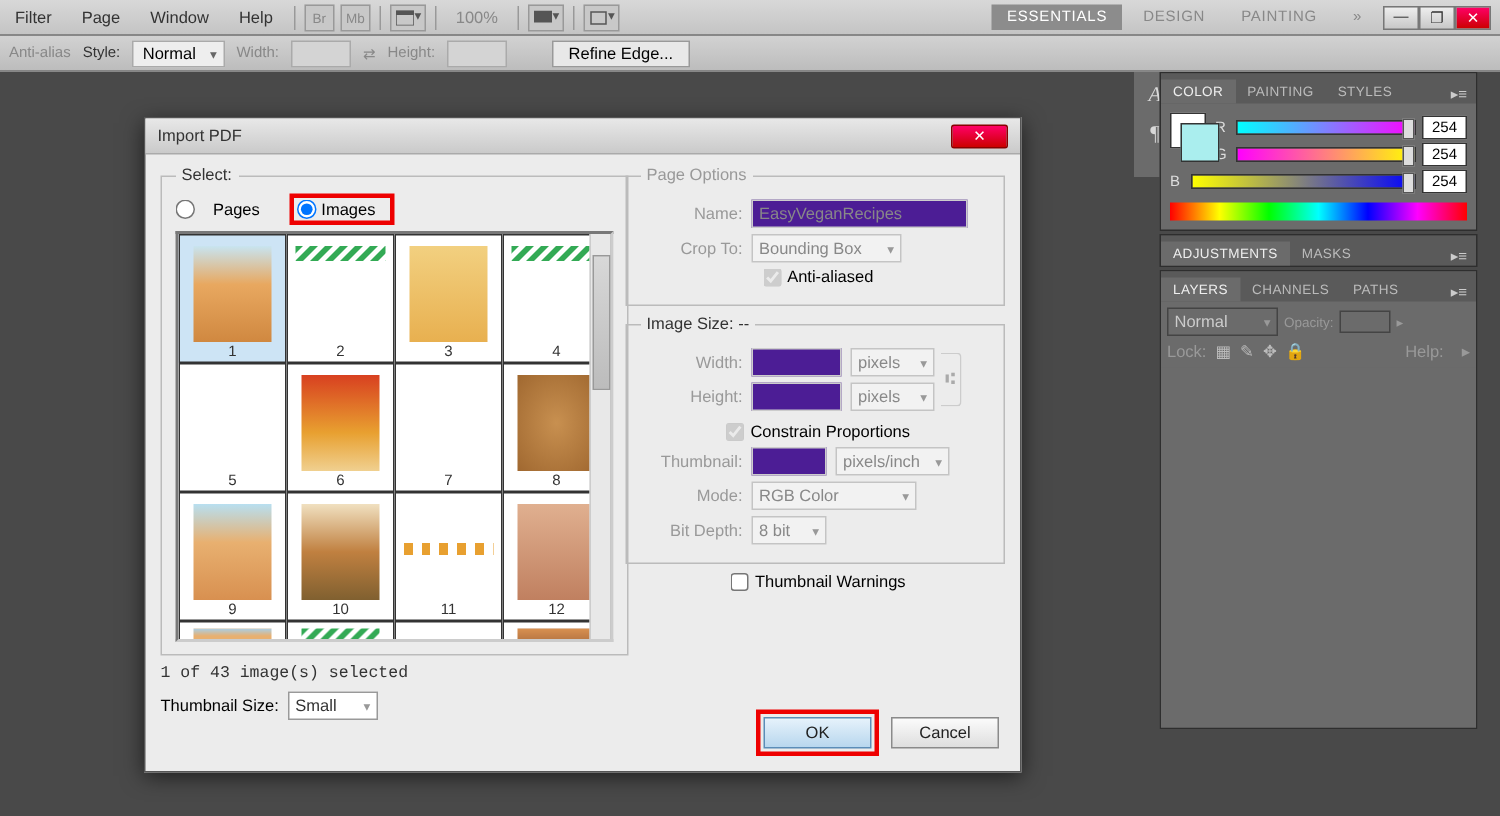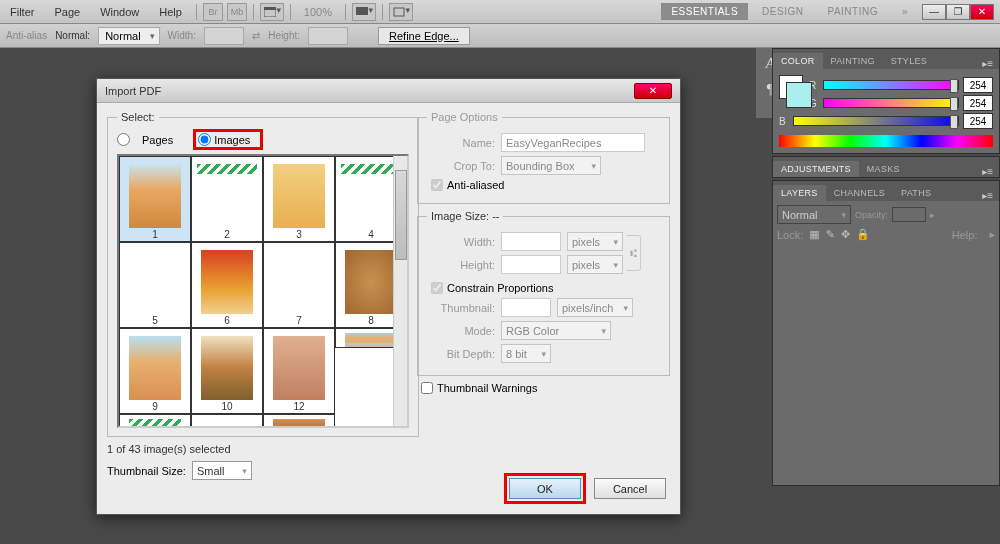--- a/index.html
+++ b/index.html
@@ -15,21 +15,21 @@
 .ws-tab{padding:3px 10px;font-size:10px;color:#888;letter-spacing:0.5px;}
 .ws-tab.active{background:#8c8c8c;color:#fff;}
 .win-ctrl{display:flex;}
 .win-btn{width:24px;height:16px;border:1px solid #777;background:linear-gradient(#eee,#c8c8c8);display:flex;align-items:center;justify-content:center;font-size:10px;color:#333;}
 .win-btn.close{background:linear-gradient(#f06,#c00);color:#fff;}
 .optbar{height:24px;background:linear-gradient(#d2d2d2,#bcbcbc);display:flex;align-items:center;padding:0 6px;gap:8px;border-bottom:1px solid #888;}
 .optbar .lbl{color:#888;font-size:10px;}
 .optbar .sel{height:18px;background:#eee;border:1px solid #aaa;padding:0 18px 0 6px;display:flex;align-items:center;position:relative;}
 .optbar .sel::after{content:"▾";position:absolute;right:4px;font-size:9px;color:#666;}
 .optbar .inp{width:40px;height:18px;background:#d4d4d4;border:1px solid #aaa;}
-.optbar .btn{height:18px;padding:0 10px;background:#e8e8e8;border:1px solid #999;display:flex;align-items:center;text-decoration:underline;}
+.optbar .btn{height:18px;padding:0 10px;background:#e8e8e8;border:1px solid #999;display:flex;align-items:center;}
 
 .dialog{position:absolute;left:96px;top:78px;width:585px;height:437px;background:#ececec;border:1px solid #555;box-shadow:0 3px 14px rgba(0,0,0,0.6);}
 .dlg-title{height:24px;background:linear-gradient(#e8e8e8,#cacaca);display:flex;align-items:center;padding:0 8px;border-bottom:1px solid #aaa;}
 .dlg-title span{flex:1;color:#333;}
 .dlg-close{width:38px;height:16px;background:linear-gradient(#f06,#c00);border:1px solid #800;border-radius:2px;display:flex;align-items:center;justify-content:center;color:#fff;font-size:10px;}
 .dlg-body{padding:8px 10px;display:flex;gap:10px;}
 .col-left{width:300px;}
 .col-right{flex:1;}
 fieldset{border:1px solid #bbb;padding:6px 9px 8px;margin-bottom:6px;}
 fieldset.disabled legend,fieldset.disabled label,fieldset.disabled .fld-lbl{color:#999;}
@@ -38,39 +38,39 @@
 .radio-row label{margin-right:8px;}
 .hl{border:3px solid #e00;padding:1px 2px;display:inline-flex;align-items:center;}
 .thumbs{width:292px;height:274px;border:2px inset #ccc;background:#fff;margin-top:4px;overflow:hidden;position:relative;}
 .thumb-grid{display:grid;grid-template-columns:repeat(4,1fr);}
 .thumb{height:86px;border:1px solid #333;display:flex;flex-direction:column;align-items:center;justify-content:flex-end;background:#fff;position:relative;}
 .thumb .timg{width:52px;height:64px;margin-top:4px;}
 .thumb .tnum{font-size:10px;color:#333;padding:1px 0;}
 .thumb.sel{background:#cde4f5;}
 .scrollbar{position:absolute;right:0;top:0;width:14px;height:100%;background:#e8e8e8;border-left:1px solid #ccc;}
 .scrollbar .thmb{position:absolute;top:14px;width:12px;left:1px;height:90px;background:linear-gradient(#d8d8d8,#bcbcbc);border:1px solid #999;}
-.status{margin:6px 0;color:#333;}
+.status{margin:6px 0;color:#333;font-family:Liberation Mono, monospace;}
 .ts-row{display:flex;align-items:center;gap:6px;}
 
 .frow{display:flex;align-items:center;margin:4px 0;gap:6px;}
 .fld-lbl{width:68px;text-align:right;color:#999;}
-.fin{width:70px;height:19px;background:#ffffff;border:1px solid #ccc;color:#888;padding:0 4px;display:flex;align-items:center;}
+.fin{width:70px;height:19px;background:#4c1d95;border:1px solid #ccc;color:#888;padding:0 4px;display:flex;align-items:center;}
 .fin.wide{width:144px;}
 .dd2{width:82px;height:19px;background:#f2f2f2;border:1px solid #c4c4c4;position:relative;padding:0 4px;display:flex;align-items:center;color:#888;}
 .dd2::after{content:"▾";position:absolute;right:4px;font-size:9px;color:#999;}
-.chk{display:flex;align-items:center;gap:4px;}
+.chk{display:flex;align-items:center;gap:4px;justify-content:center;}
 .chk input{width:12px;height:12px;}
 .link-ic{width:14px;height:36px;border:1px solid #ccc;border-left:none;border-radius:0 3px 3px 0;}
 
 .dlg-btns{position:absolute;bottom:10px;right:14px;display:flex;gap:8px;align-items:center;}
 .dlg-btn{width:72px;height:21px;background:linear-gradient(#fbfbfb,#dedede);border:1px solid #8a8a8a;display:flex;align-items:center;justify-content:center;color:#222;}
 .dlg-btn.ok{background:linear-gradient(#e6f2fb,#b8d7ee);border-color:#5b8db8;}
 .hl-btn{border:3px solid #e00;padding:2px;}
 
-.panels{position:absolute;right:0;top:48px;width:228px;}
+.panels{position:absolute;right:15px;top:48px;width:212px;}
 .toolstrip{position:absolute;right:216px;top:48px;width:28px;height:70px;background:#6b6b6b;display:flex;flex-direction:column;align-items:center;padding-top:8px;gap:10px;}
 .toolstrip .ti{color:#d8d8d8;font-size:14px;font-family:serif;}
 .panel{background:#6b6b6b;border:1px solid #2e2e2e;margin-bottom:2px;}
 .panel-tabs{display:flex;background:#5a5a5a;height:20px;align-items:flex-end;}
 .ptab{padding:3px 8px;font-size:9px;color:#bbb;letter-spacing:0.3px;}
 .ptab.active{background:#6b6b6b;color:#eee;}
 .panel-menu{margin-left:auto;padding:0 6px;color:#ccc;font-size:10px;}
 .panel-body{padding:6px;}
 .slider-row{display:flex;align-items:center;gap:4px;margin:2px 0;}
 .slider-row .sl-lbl{width:10px;color:#ddd;font-size:10px;}
@@ -131,21 +131,21 @@
     <div class="win-ctrl">
       <div class="win-btn">—</div>
       <div class="win-btn">❐</div>
       <div class="win-btn close">✕</div>
     </div>
   </div>
 </div>
 
 <div class="optbar">
   <span class="lbl">Anti-alias</span>
-  <span class="lbl" style="color:#333">Normal:</span>
+  <span class="lbl" style="color:#333">Style:</span>
   <div class="sel">Normal</div>
   <span class="lbl">Width:</span>
   <div class="inp"></div>
   <span class="lbl">⇄</span>
   <span class="lbl">Height:</span>
   <div class="inp"></div>
   <div style="width:14px"></div>
   <div class="btn">Refine Edge...</div>
 </div>
 
@@ -279,20 +279,24 @@
               </div>
               <div class="thumb">
                 <div class="timg" style="background: linear-gradient(rgb(184, 223, 240), rgb(232, 176, 112) 40%, rgb(216, 144, 80)) 0% 0% / cover;"></div>
                 <div class="tnum">9</div>
               </div>
               <div class="thumb">
                 <div class="timg" style="background: linear-gradient(rgb(240, 224, 192), rgb(192, 128, 64) 50%, rgb(128, 96, 48)) 0% 0% / cover;"></div>
                 <div class="tnum">10</div>
               </div>
               <div class="thumb">
+                <div class="timg" style="background: repeating-linear-gradient(90deg, rgb(232, 160, 48) 0px, rgb(232, 160, 48) 6px, rgb(255, 255, 255) 6px, rgb(255, 255, 255) 12px) 0% 0% / cover; height: 8px; width: 60px; margin-top: 30px; margin-bottom: 30px;"></div>
+                <div class="tnum">11</div>
+              </div>
+              <div class="thumb">
                 <div class="timg" style="background: linear-gradient(rgb(224, 176, 144), rgb(192, 128, 96)) 0% 0% / cover;"></div>
                 <div class="tnum">12</div>
               </div>
               <div class="thumb" style="height: 20px;">
                 <div class="timg" style="height: 16px; background: linear-gradient(rgb(168, 207, 232), rgb(232, 176, 112) 50%) 0% 0% / 10px 10px;"></div>
               </div>
               <div class="thumb" style="height: 20px;">
                 <div class="timg" style="height: 16px; background: linear-gradient(135deg, rgb(51, 170, 85) 25%, rgb(255, 255, 255) 25%, rgb(255, 255, 255) 50%, rgb(51, 170, 85) 50%, rgb(51, 170, 85) 75%, rgb(255, 255, 255) 75%) 0% 0% / 10px 10px;"></div>
               </div>
               <div class="thumb" style="height: 20px;">

